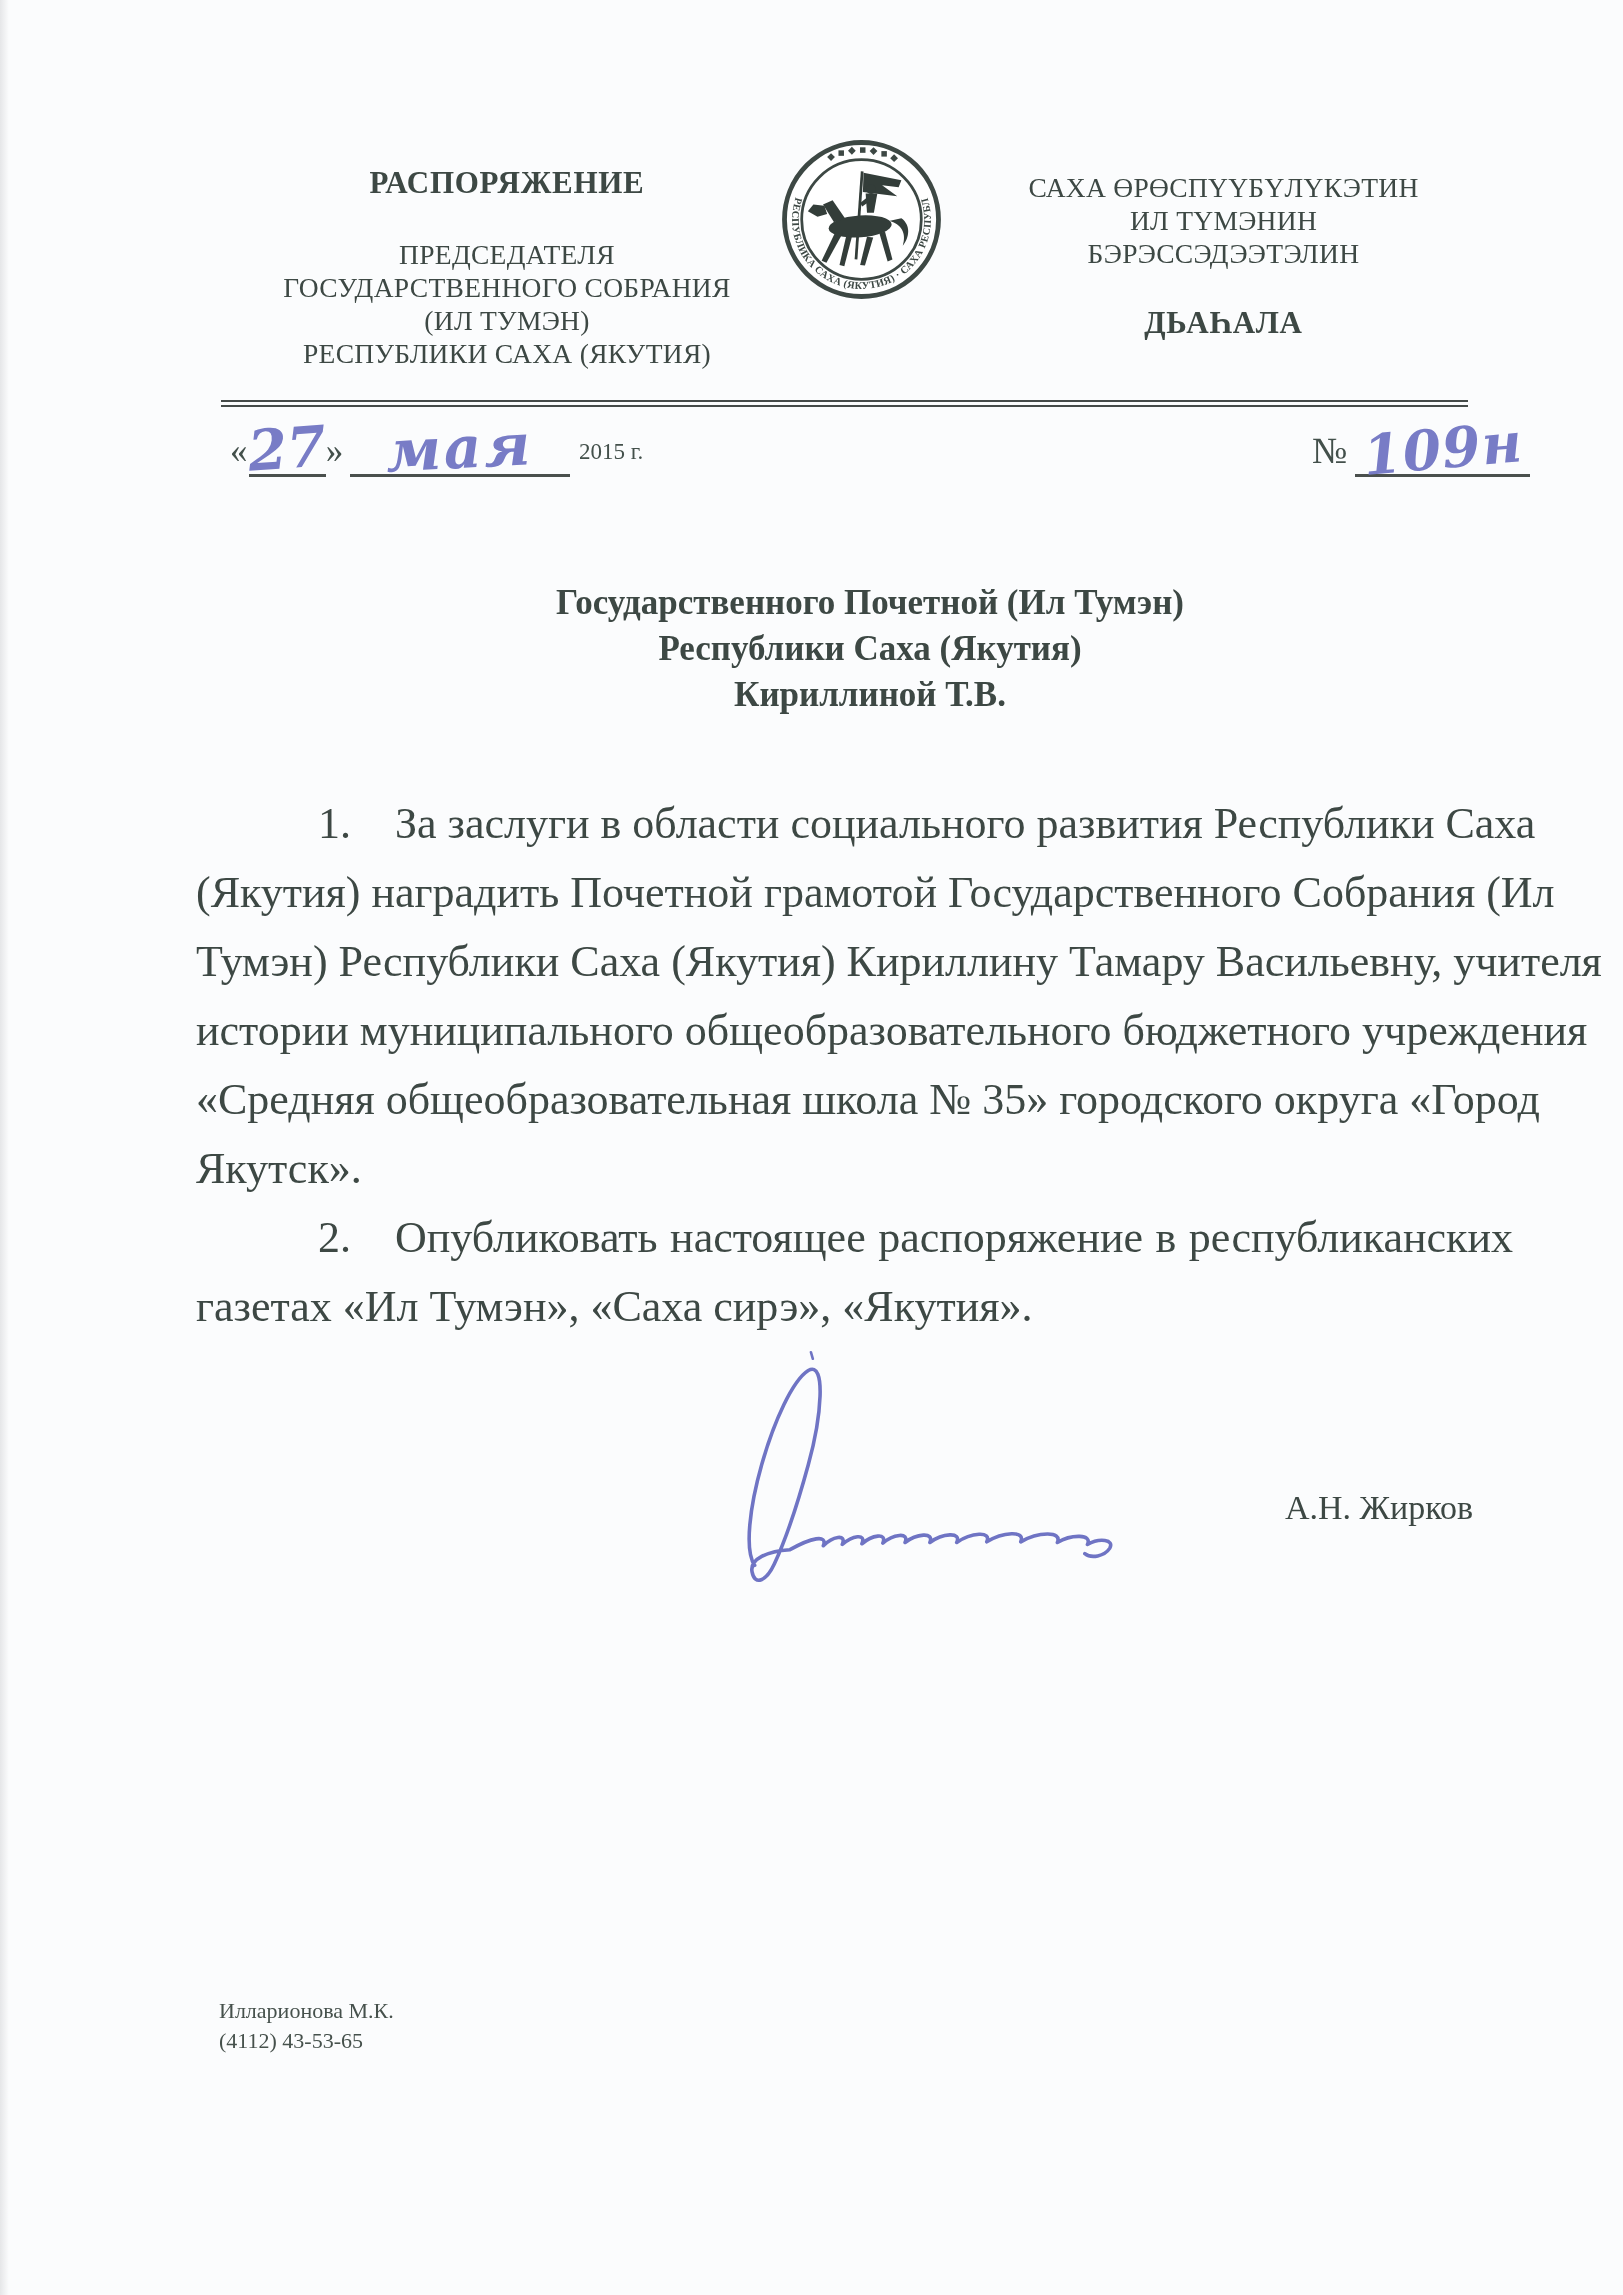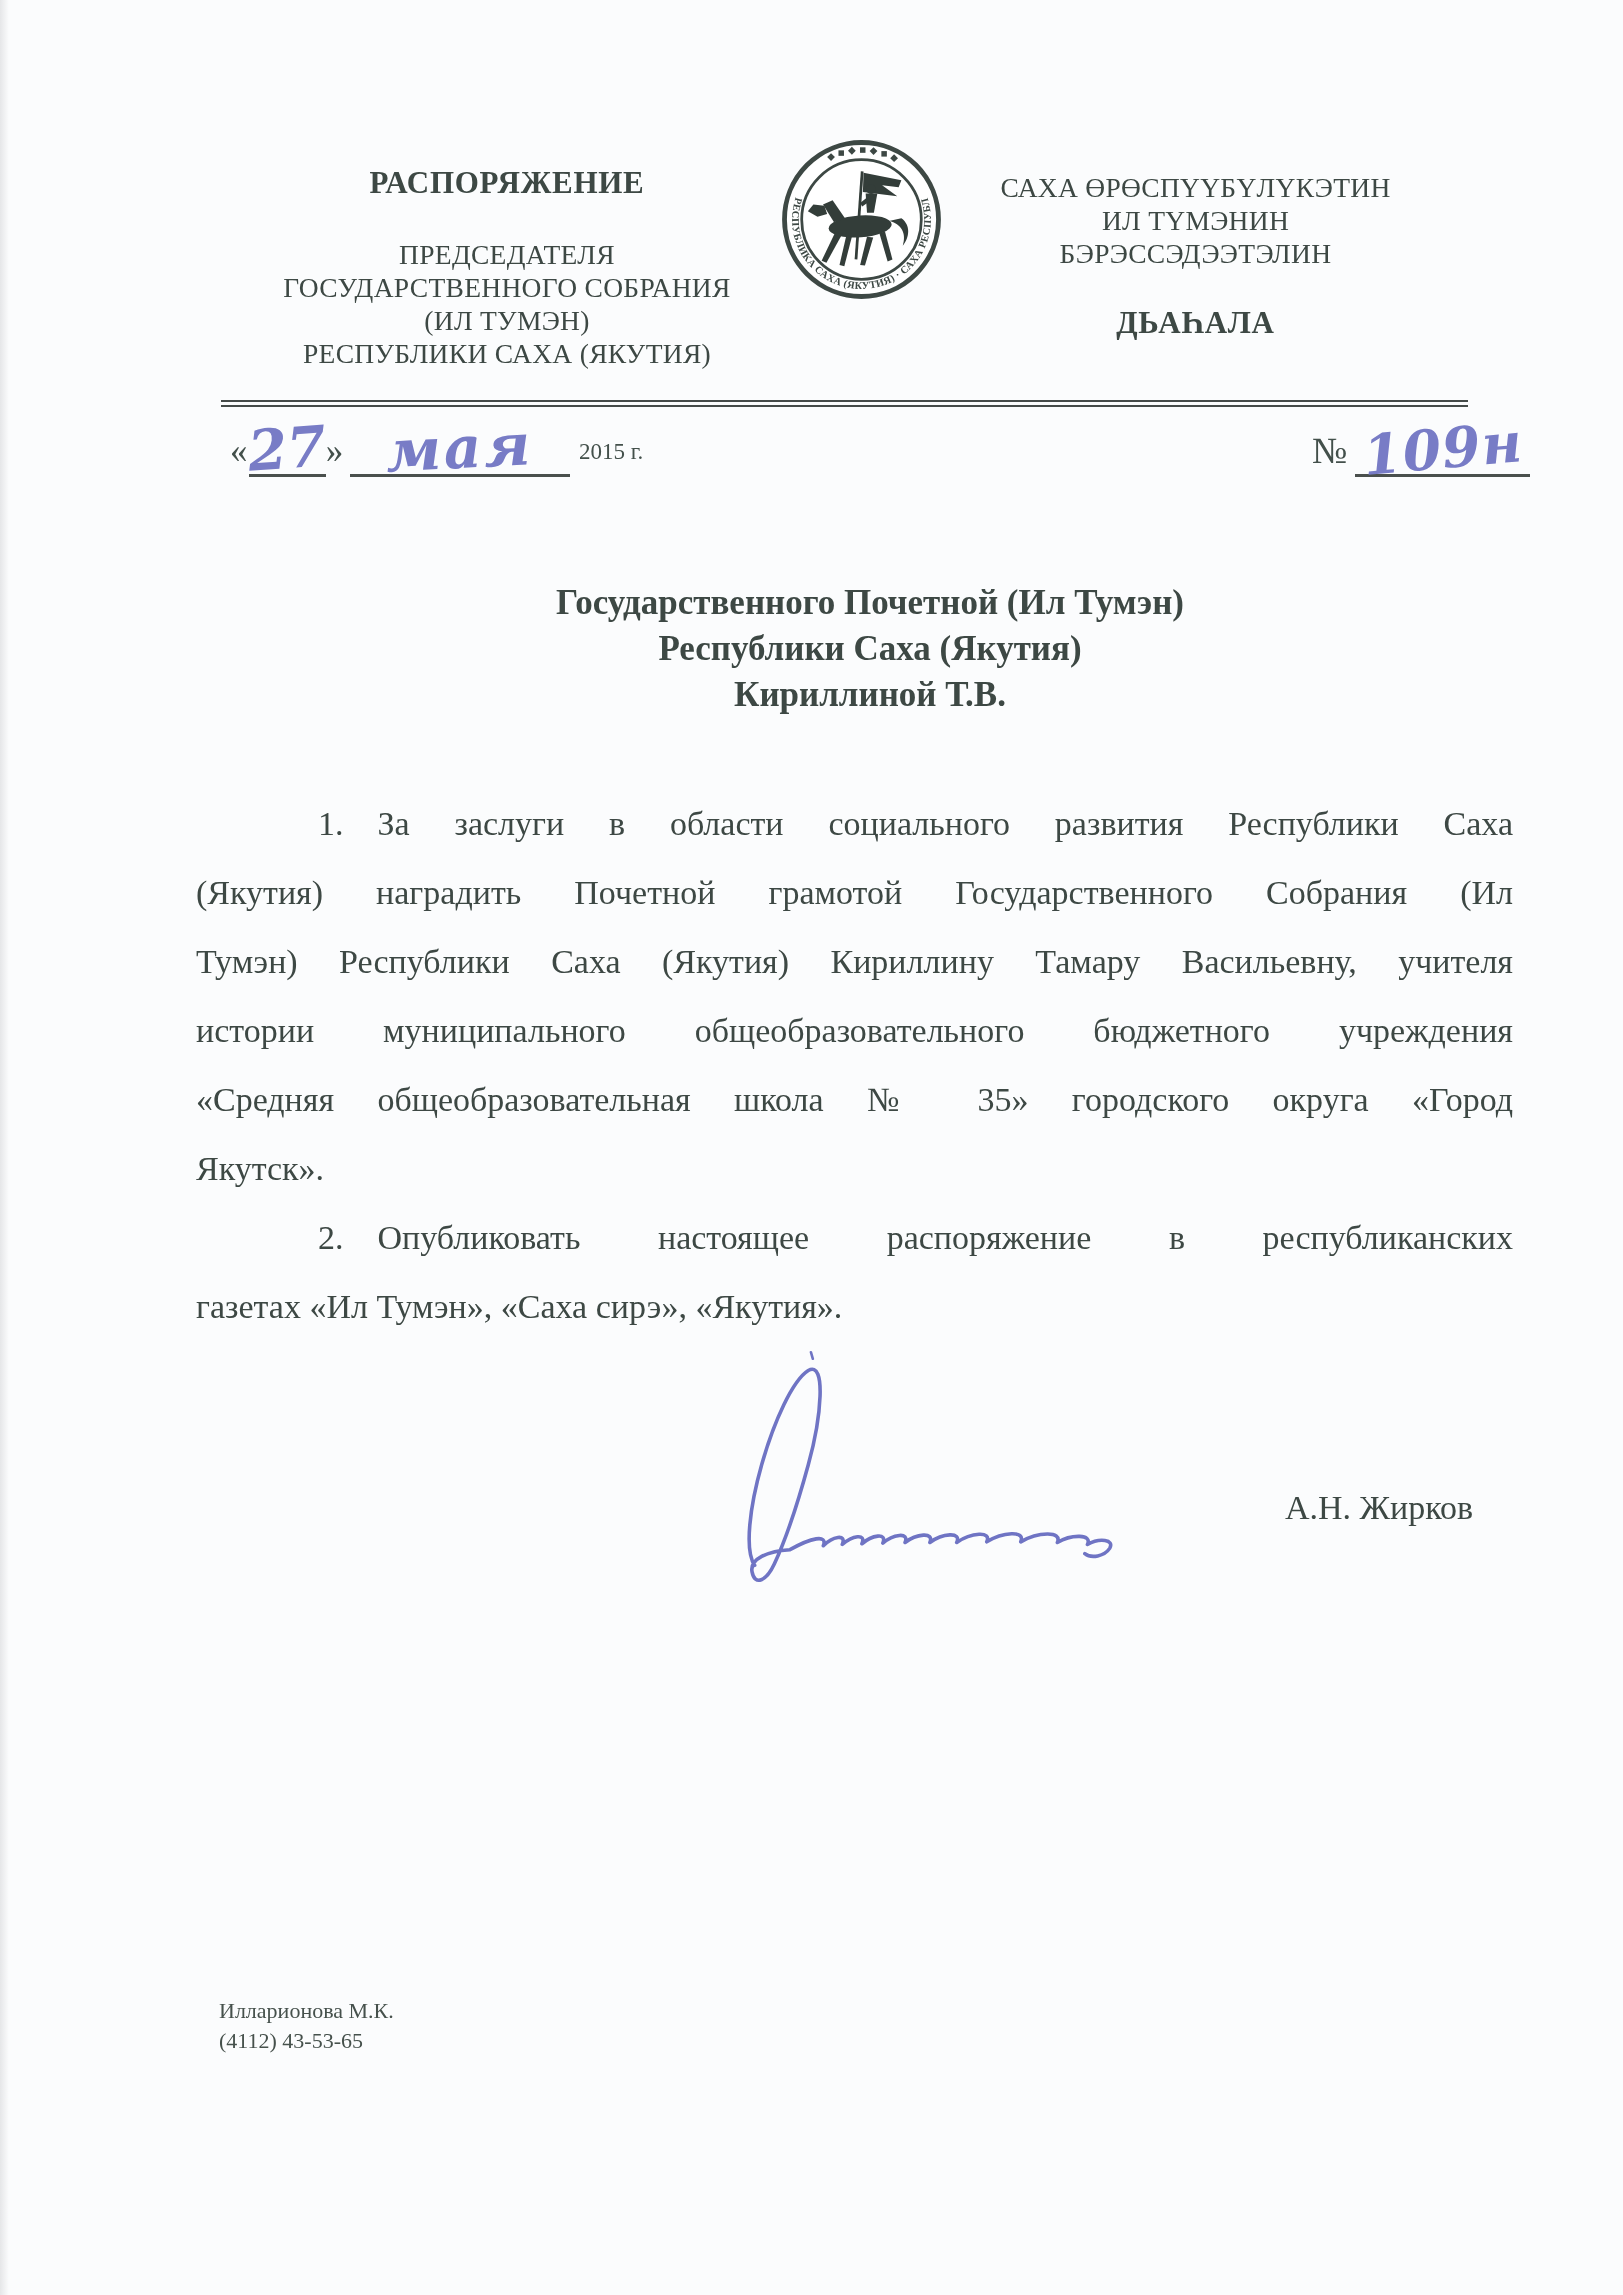--- a/index.html
+++ b/index.html
@@ -12,21 +12,21 @@
     position:relative;width:1623px;height:2295px;overflow:hidden;
     background:#fbfcfd;color:#3d4844;
   }
   .page::before{ 
     content:"";position:absolute;left:0;top:0;bottom:0;width:9.2px;
     background:linear-gradient(90deg,rgba(40,40,50,0.10),rgba(40,40,50,0));
     pointer-events:none;
   }
   
   .org-left{position:absolute;left:232px;top:165px;width:550px;text-align:center;}
-  .org-right{position:absolute;left:924px;top:171px;width:543px;text-align:center;}
+  .org-right{position:absolute;left:952px;top:171px;width:543px;text-align:center;}
   .org-title{font-size:31px;font-weight:bold;letter-spacing:0.7px;margin-bottom:37px;}
   .org-lines .org-line{font-size:27.5px;line-height:33px;letter-spacing:0.3px;}
   .doc-type-sakha{font-size:31px;font-weight:bold;letter-spacing:0.7px;margin-top:35px;}
   .seal{position:absolute;left:779px;top:137px;width:165px;height:165px;}
   
   .double-rule{
     position:absolute;left:221px;top:400px;width:1247px;height:3.3px;
     border-top:2.6px solid #454b49;border-bottom:2.6px solid #454b49;
   }
   
@@ -42,21 +42,21 @@
   .pen-month{font-size:58px;line-height:51px;transform:rotate(-3deg);letter-spacing:2.6px;}
   .pen-number{font-size:55px;line-height:50px;transform:rotate(-5deg);letter-spacing:1.3px;}
   .year-label{font-size:23px;line-height:35px;padding-bottom:7.9px;margin-left:9.2px;color:#43504b;}
   .num-row{position:absolute;left:1312px;top:411px;display:flex;align-items:flex-end;}
   .num-label{font-size:37px;line-height:37px;padding-bottom:7.9px;color:#43504b;}
   
   .title-block{position:absolute;left:196px;top:580px;width:1348px;text-align:center;}
   .title-line{font-size:35px;line-height:46px;font-weight:bold;}
   
   .body-block{position:absolute;left:196px;top:789px;width:1317px;}
-  .line{font-size:34px;line-height:69px;text-align:justify;text-align-last:justify;white-space:nowrap;}
+  .line{font-size:44px;line-height:69px;text-align:justify;text-align-last:justify;white-space:nowrap;}
   .line.first{text-indent:122px;}
   .line.last{text-align-last:left;}
   
   .signature-svg{position:absolute;left:671px;top:1348px;}
   .signer-name{position:absolute;left:1243px;top:1489px;width:230px;text-align:right;font-size:34px;}
   
   .footer{position:absolute;left:219px;top:1996px;font-size:22px;line-height:30px;color:#46514c;}
 </style>
 </head>
 <body>

